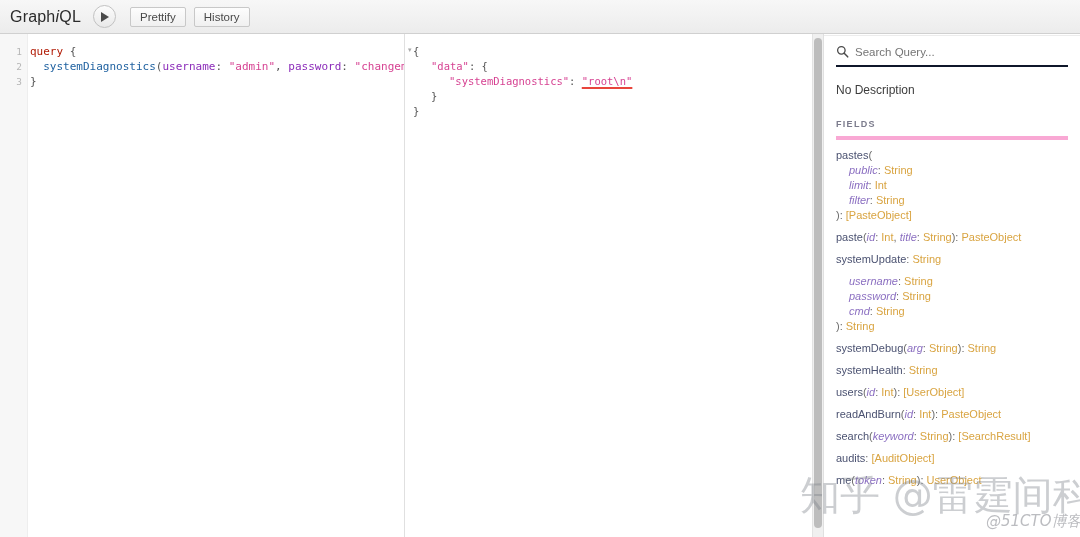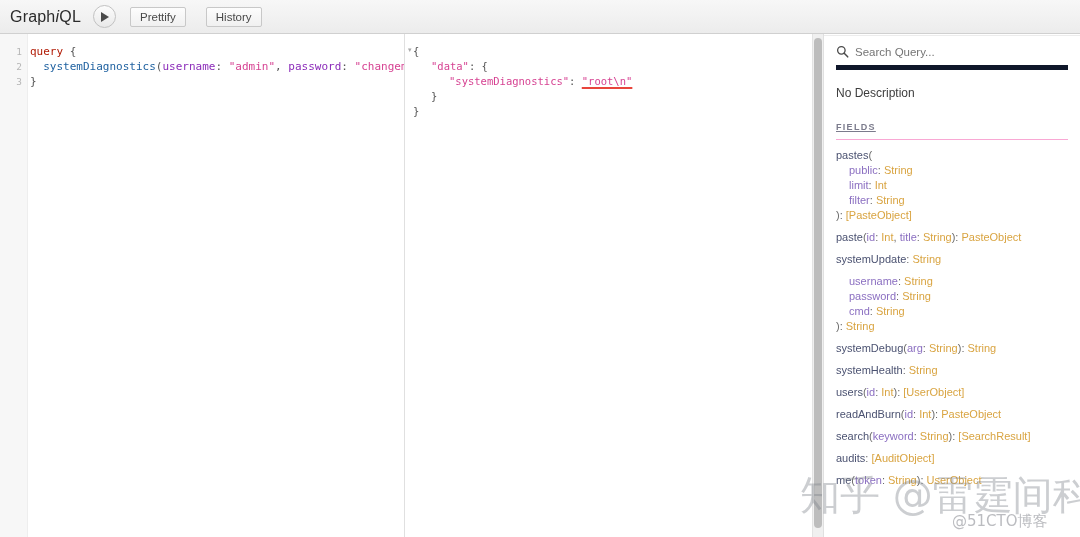--- a/index.html
+++ b/index.html
@@ -47,21 +47,21 @@
   .exec-btn .tri {
     width: 0; height: 0;
     border-left: 8px solid #4a4a4a;
     border-top: 5px solid transparent;
     border-bottom: 5px solid transparent;
     margin-left: 2px;
   }
   .tb-btn {
     height: 20px;
     padding: 0 9px;
-    margin-right: 20px;
+    margin-right: 8px;
     background: linear-gradient(#fdfdfd, #f0f0f0);
     border: 1px solid #c8c8c8;
     border-radius: 2px;
     font-size: 11.5px;
     color: #4a4a4a;
     display: flex; align-items: center;
     cursor: pointer;
     white-space: nowrap;
   }
 
@@ -196,21 +196,21 @@
     font-size: 15px;
     color: #4a4a4a;
     cursor: pointer;
     line-height: 1;
     font-weight: 300;
   }
   .search-row {
     position: relative;
     margin: 9px 12px 16px 12px;
     padding-bottom: 7px;
-    border-bottom: 5px solid #0f172a;
+    border-bottom: 2px solid #0f172a;
     display: flex; align-items: center;
   }
   .search-ico {
     width: 13px; height: 13px;
     margin-right: 6px;
     flex: 0 0 auto;
   }
   .search-input {
     border: none; outline: none;
     font-size: 11.5px;
@@ -225,56 +225,56 @@
     font-size: 12px;
     color: #3d3d3d;
   }
   .fields-head {
     margin: 22px 12px 0 12px;
     font-size: 9px;
     letter-spacing: 1.3px;
     color: #7b7b8c;
     font-weight: bold;
     padding-bottom: 7px;
-    border-bottom: 1px solid #f9a8d4;
-    text-decoration: underline;
+    border-bottom: 4px solid #f9a8d4;
   }
   .fields-list {
     margin: 0 12px;
     padding-top: 8px;
     font-size: 11px;
     line-height: 15px;
   }
   .fld { margin-bottom: 7px; }
   .fld-name { color: #4b5271; cursor: pointer; margin-top: 28px; }
-  .fld-arg  { color: #8b6fc1; }
+  .fld-arg  { color: #8b6fc1; font-style: italic; }
   .fld-type { color: #d9a441; cursor: pointer; }
   .fld-punc { color: #6b6b6b; }
   .arg-line { padding-left: 13px; }
 
   
   .wm-main {
     position: absolute;
     left: 800px; top: 468px;
     font-size: 40px;
     color: rgba(120,125,135,.38);
     font-family: "DejaVu Sans", sans-serif;
     white-space: nowrap;
     pointer-events: none;
     z-index: 40;
   }
   .wm-sub {
     position: absolute;
-    left: 952px; top: 512px;
+    left: 986px; top: 512px;
     font-size: 15px;
     color: rgba(150,152,158,.65);
     font-family: "DejaVu Sans", sans-serif;
     white-space: nowrap;
     pointer-events: none;
     z-index: 40;
+    font-style: italic;
   }
 </style>
 </head>
 <body>
 
 <div id="app">
 
   <div class="topbar">
     <div class="logo"><span>Graph</span><span class="i">i</span><span>QL</span></div>
 

